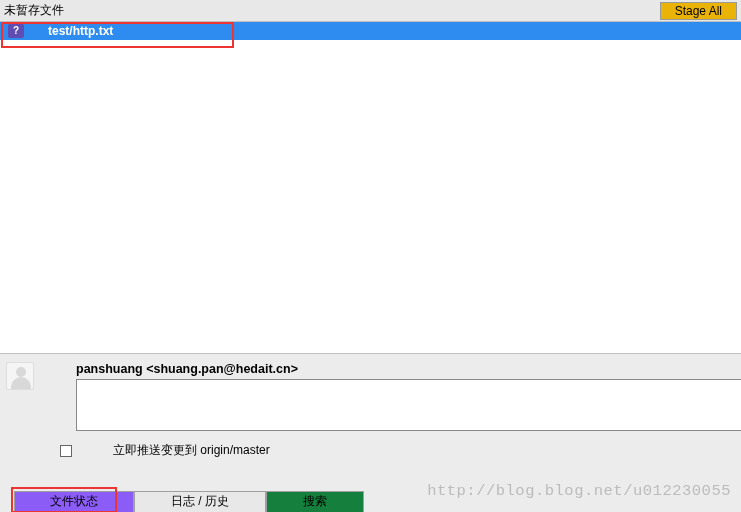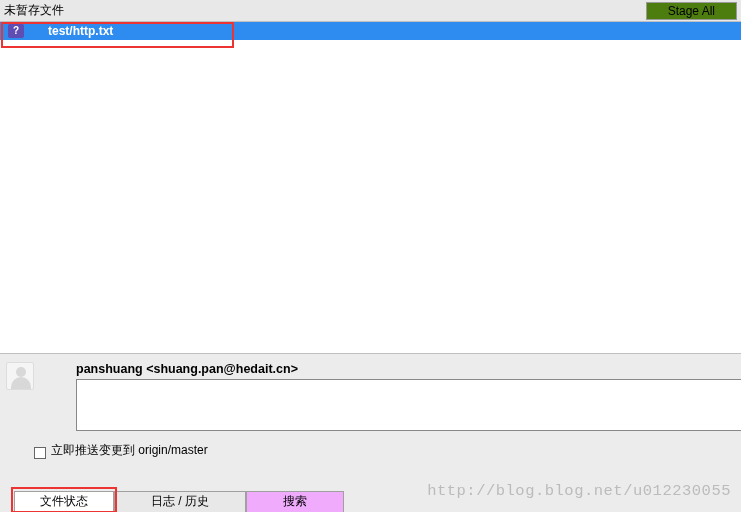--- a/index.html
+++ b/index.html
@@ -24,24 +24,24 @@
       align-items: center;
       padding: 0 4px;
       position: relative;
     }
     .header-title {
       flex: 1;
       font-size: 12px;
       color: #000;
     }
     .header-btn {
-      background: #4d7c0f;
+      background: #eab308;
       border: 1px solid #999;
       font-size: 12px;
-      padding: 1px 21px;
+      padding: 1px 14px;
       margin-left: 4px;
       font-family: Tahoma, Arial, sans-serif;
       height: 18px;
       line-height: 14px;
     }
     .file-list-area {
       background: #fff;
       height: 331px;
       overflow: auto;
     }
@@ -139,23 +139,24 @@
       height: 52px;
       background: #fff;
       border: 1px solid #888;
       font-family: inherit;
       font-size: 12px;
       padding: 2px;
       resize: none;
     }
     .push-row {
       display: flex;
-      align-items: flex-end;
+      align-items: center;
       margin-top: 8px;
-      margin-left: 28px;
+      margin-left: 54px;
+      gap: 36px;
     }
     .push-check {
       width: 12px;
       height: 12px;
       border: 1px solid #666;
       background: #fff;
       margin-right: 5px;
     }
     .push-label {
       font-size: 12px;
@@ -175,30 +176,30 @@
       border-bottom: none;
       background: #f5f5f5;
       font-size: 12px;
       text-align: center;
       height: 21px;
       line-height: 19px;
       margin-right: 0;
       position: relative;
     }
     .tab.active {
-      background: #ffffff;
-      width: 100px;
+      background: #8b5cf6;
+      width: 120px;
     }
     .tab.inactive {
       width: 132px;
       background: #e8e8e8;
     }
     .tab.search {
       width: 98px;
-      background: #f0abfc;
+      background: #15803d;
     }
     .tab-highlight {
       position: absolute;
       left: 11px;
       bottom: -1px;
       width: 106px;
       height: 26px;
       border: 2.5px solid #e33;
       pointer-events: none;
       z-index: 6;

